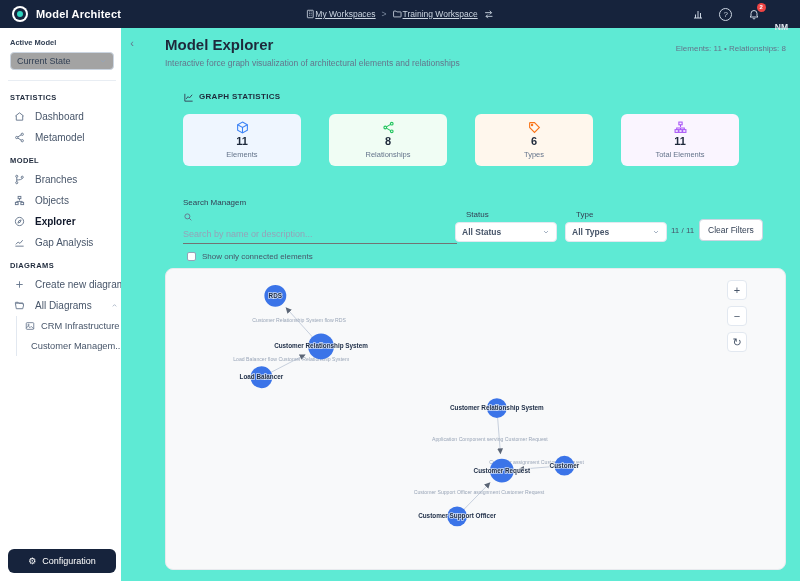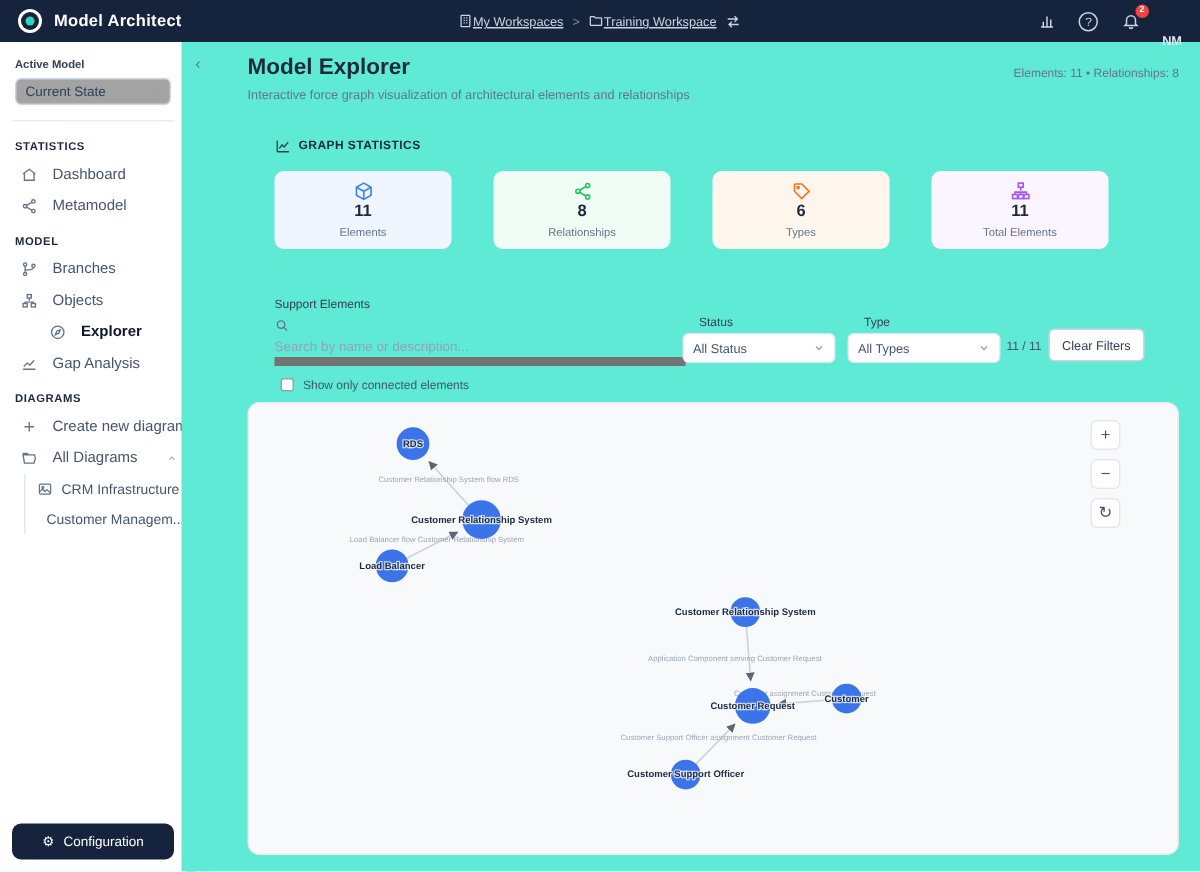--- a/index.html
+++ b/index.html
@@ -23,21 +23,21 @@
 
   
   .sidebar { position:absolute; top:28px; left:0; bottom:0; width:130px; background:#fff; border-right:6px solid #3b82f6; font-size:10px; color:#475569; }
   .sb-pad { padding:10px 10px 0 10px; }
   .sb-label { font-size:7.5px; color:#334155; font-weight:bold; margin-bottom:5px; }
   .sb-select { display:flex; align-items:center; justify-content:space-between; border:1px solid #cbd5e1; border-radius:4px; padding:3px 6px; font-size:9px; color:#334155; background:#a3a3a3; cursor:pointer; }
   .sb-divider { border-top:1px solid #e8edf3; margin:10px 8px 4px 8px; }
   .sb-section { font-size:7.5px; font-weight:bold; color:#1e293b; letter-spacing:.4px; padding:8px 10px 4px 10px; }
   .sb-item { display:flex; align-items:center; gap:10px; padding:5px 6px 5px 14px; color:#475569; cursor:pointer; white-space:nowrap; }
   .sb-item .ic { width:11px; height:11px; flex:0 0 auto; display:flex; align-items:center; justify-content:center; color:#64748b; }
-  .sb-item.active { color:#0f172a; font-weight:bold;margin-left:19px; }
+  .sb-item.active { color:#0f172a; font-weight:bold; }
   .sb-item .expander { margin-left:auto; color:#94a3b8; }
   .sb-children { margin-left:16px; border-left:1px solid #e2e8f0; }
   .sb-child { display:flex; align-items:center; gap:6px; padding:5px 2px 5px 8px; color:#475569; font-size:9.3px; cursor:pointer; white-space:nowrap; overflow:hidden; }
   .config-btn { position:absolute; left:8px; right:8px; bottom:8px; height:24px; background:#16233c; color:#fff; border:none; border-radius:6px; font-size:9px; display:flex; align-items:center; justify-content:center; gap:6px; cursor:pointer; font-family:inherit; }
 
   .collapse-btn { position:absolute; top:36px; left:125px; width:14px; height:14px; border:none; background:transparent; color:#64748b; font-size:11px; cursor:pointer; display:flex; align-items:center; justify-content:center; z-index:5; }
 
   
   .main { position:absolute; top:28px; left:121px; right:0; bottom:0; background:#5eead4; }
   .page-title { position:absolute; left:44px; top:8px; font-size:15px; font-weight:bold; color:#1e293b; }
@@ -48,24 +48,24 @@
   .stats-row { position:absolute; left:62px; top:86px; width:556px; display:grid; grid-template-columns:repeat(4,1fr); gap:28px; }
   .stat-card { height:52px; border-radius:6px; display:flex; flex-direction:column; align-items:center; justify-content:center; gap:1px; }
   .stat-icon { width:13px; height:13px; display:flex; align-items:center; justify-content:center; }
   .stat-value { font-size:11px; font-weight:bold; color:#1e293b; line-height:1.2; }
   .stat-label { font-size:7.5px; color:#64748b; }
 
   
   .filters { position:absolute; left:0; top:158px; right:0; height:80px; }
   .f-search-label { position:absolute; left:62px; top:12px; font-size:8px; color:#334155; }
   .f-search-icon { position:absolute; left:62px; top:26px; color:#64748b; }
-  .f-search-input { position:absolute; left:62px; top:38px; width:274px; height:20px; border:none; border-bottom:6px solid #737373; font-size:9px; color:#334155; background:transparent; outline:none; font-family:inherit; }
+  .f-search-input { position:absolute; left:62px; top:38px; width:274px; height:20px; border:none; border-bottom:1px solid #737373; font-size:9px; color:#334155; background:transparent; outline:none; font-family:inherit; }
   .f-search-input::placeholder { color:#94a3b8; }
   .f-group-label { position:absolute; font-size:8px; color:#334155;padding-left:11px; }
-  .f-select { position:absolute; width:102px; height:20px; border:1px solid #e2e8f0; border-radius:4px; background:#fff; display:flex; align-items:center; justify-content:space-between; padding:0 6px; font-size:8.5px; color:#475569; cursor:pointer; }
+  .f-select { position:absolute; width:102px; height:20px; border:1px solid #e2e8f0; border-radius:4px; background:#fff; display:flex; align-items:center; justify-content:space-between; padding:0 6px; font-size:8.5px; color:#475569; cursor:pointer;font-weight:bold; }
   .f-count { position:absolute; left:550px; top:40px; font-size:8px; color:#475569; }
   .clear-btn { position:absolute; left:578px; top:33px; height:22px; padding:0 8px; background:#fff; border:1px solid #cbd5e1; border-radius:4px; font-size:8.5px; color:#334155; cursor:pointer; font-family:inherit; }
   .f-check-row { position:absolute; left:66px; top:66px; display:flex; align-items:center; gap:6px; font-size:8px; color:#475569; }
   .checkbox { width:9px; height:9px; border:1px solid #94a3b8; border-radius:2px; background:#fff; cursor:pointer; }
 
   
   .graph-canvas { position:absolute; left:44px; top:240px; width:621px; height:302px; background:#f8f9fa; border:1px solid #e8eaee; border-radius:8px; overflow:hidden; }
   .graph-controls { position:absolute; top:11px; right:38px; display:flex; flex-direction:column; gap:6px; z-index:3; }
   .gc-btn { width:20px; height:20px; background:#fff; border:1px solid #e2e8f0; border-radius:4px; color:#475569; font-size:11px; line-height:1; display:flex; align-items:center; justify-content:center; cursor:pointer; font-family:inherit; }
   .graph-svg { position:absolute; inset:0; width:100%; height:100%; }
@@ -302,21 +302,21 @@
               <rect x="16" y="16" width="6" height="5"></rect>
               <path d="M12 7v4M5 16v-3h14v3M12 12v4"></path>
             </svg>
           </span>
         <span class="stat-value">11</span>
         <span class="stat-label">Total Elements</span>
       </div>
     </div>
 
     <div class="filters">
-      <div class="f-search-label">Support Elements</div>
+      <div class="f-search-label">Search Managem</div>
       <span class="f-search-icon">
         <svg class="icon" width="10" height="10" viewBox="0 0 24 24" fill="none" stroke="currentColor" stroke-width="2.2">
             <circle cx="10.5" cy="10.5" r="6"></circle>
             <path d="M15 15l5 5"></path>
           </svg>
       </span>
       <input class="f-search-input" type="text" value="" placeholder="Search by name or description..." style="">
 
       <div class="f-group-label" style="left:334px; top:24px;">Status</div>
       <div class="f-select" style="left:334px; top:36px;">

